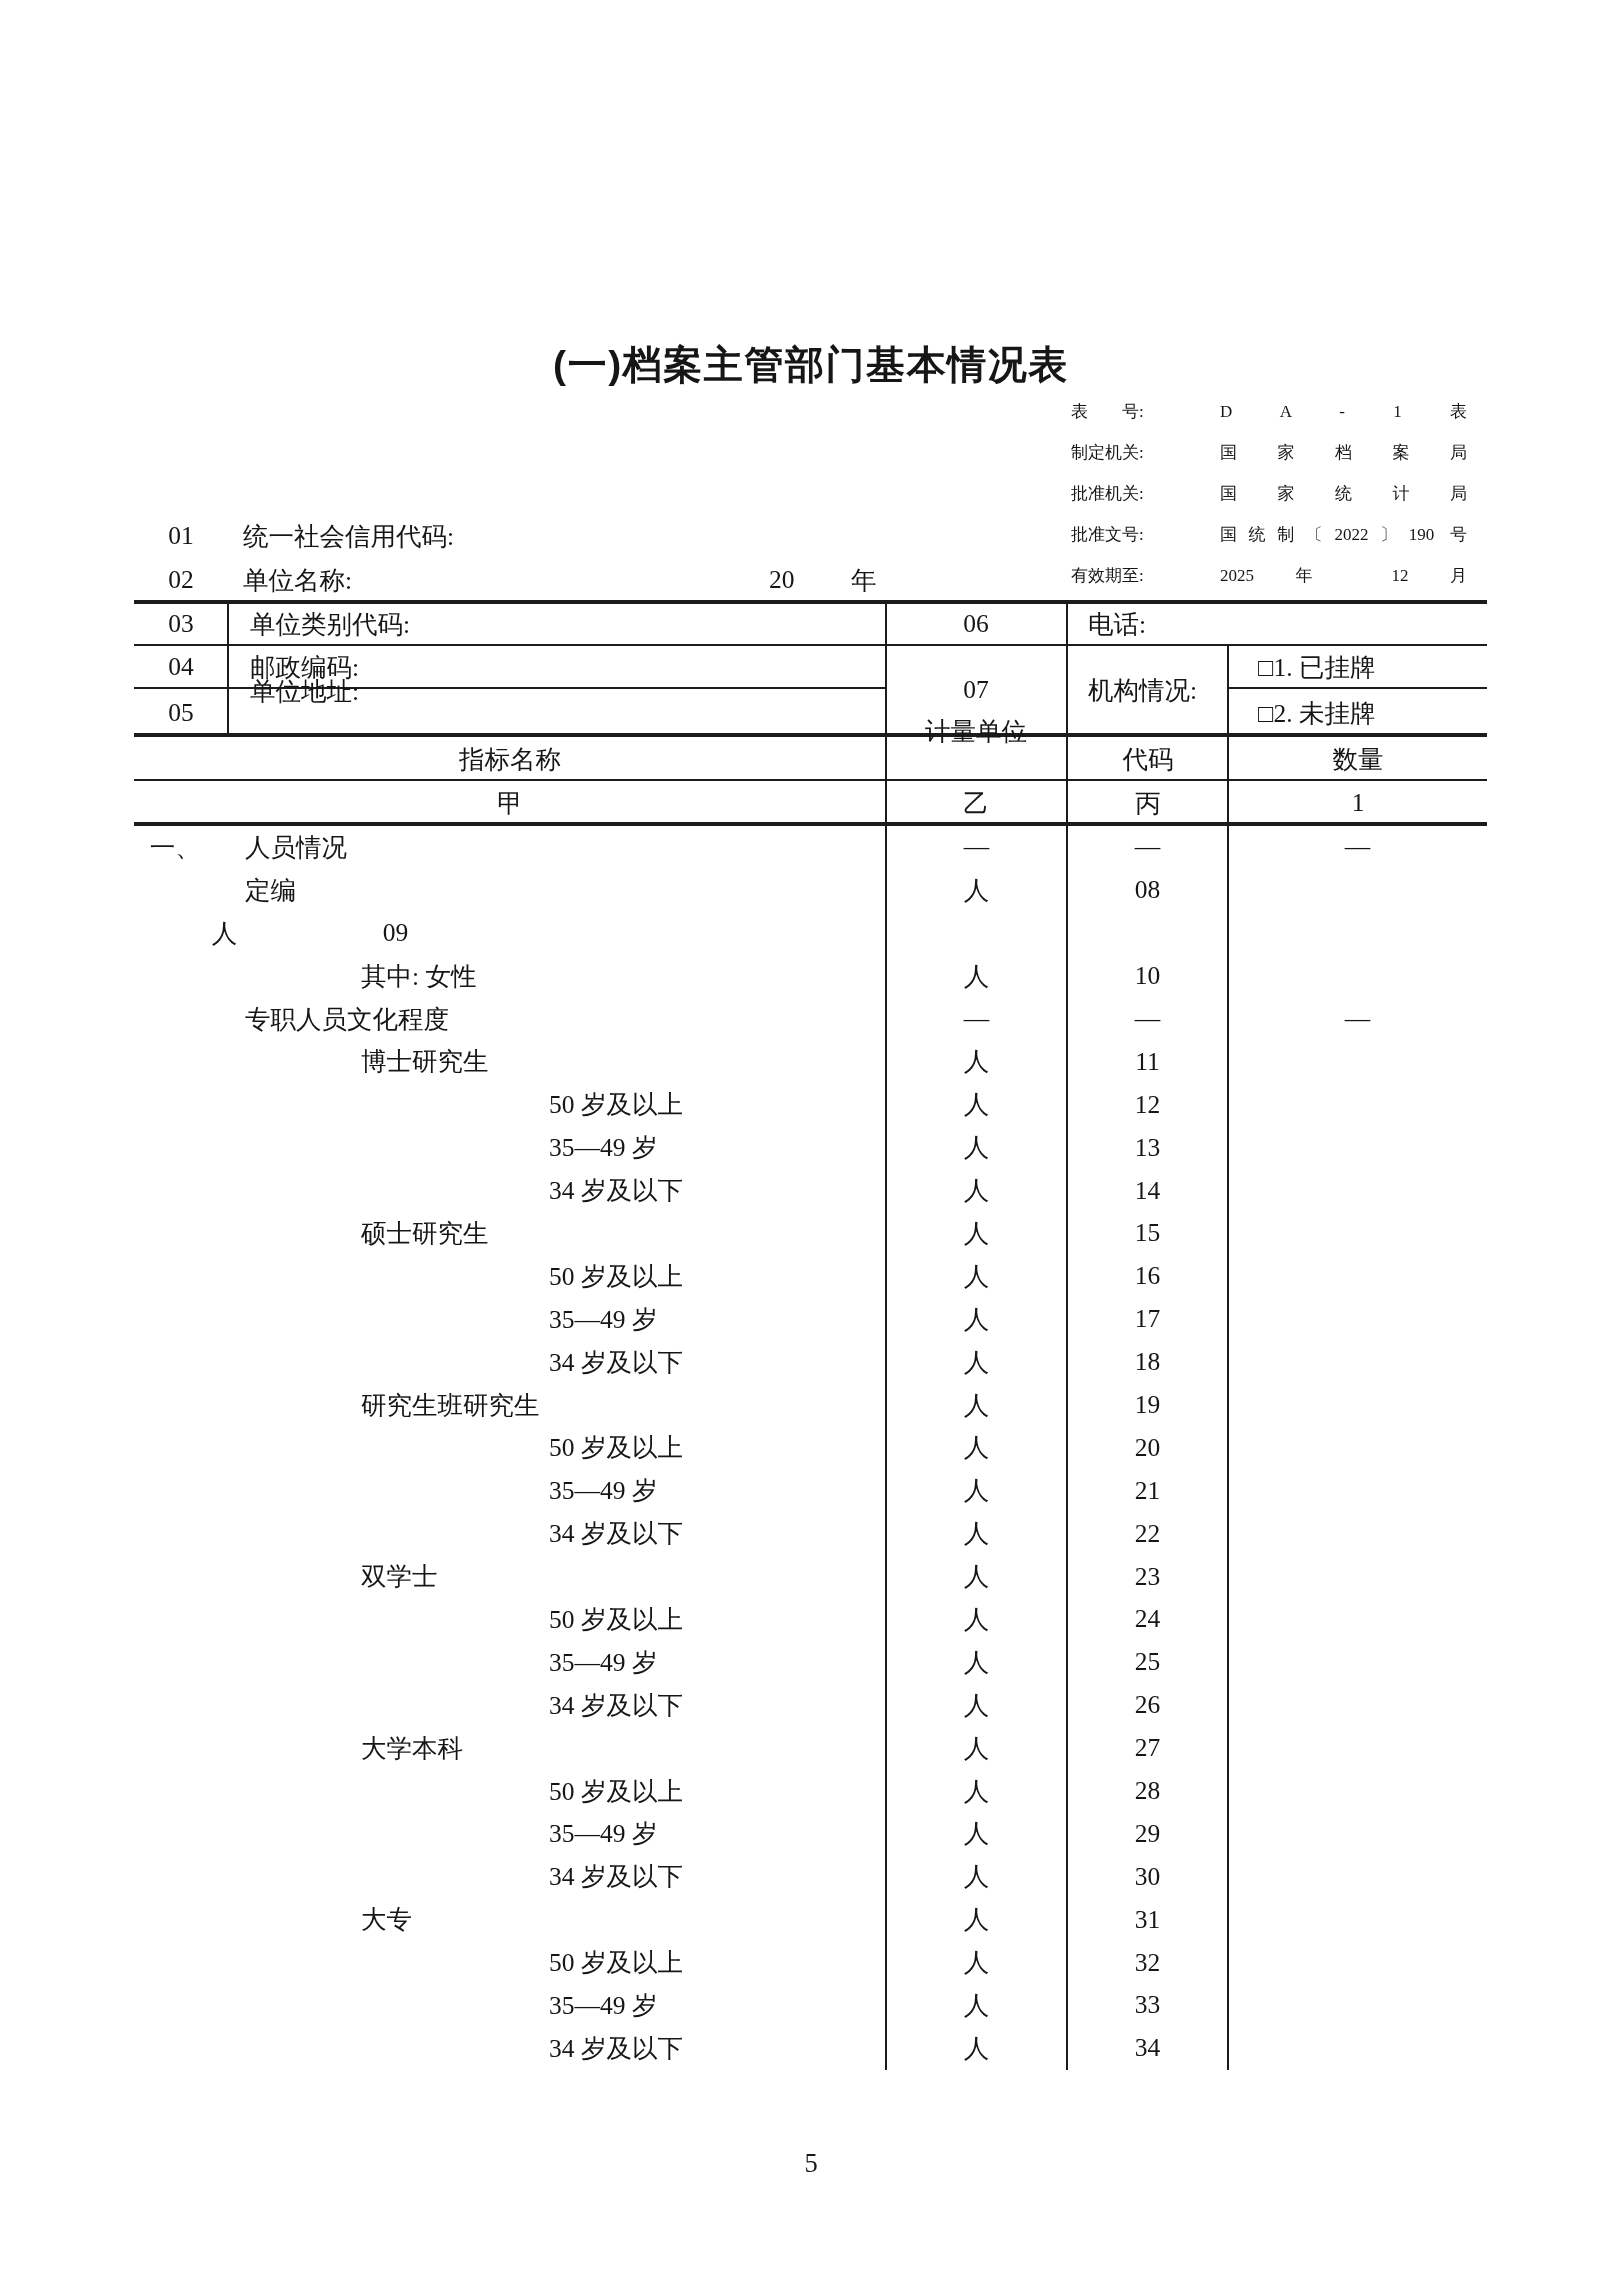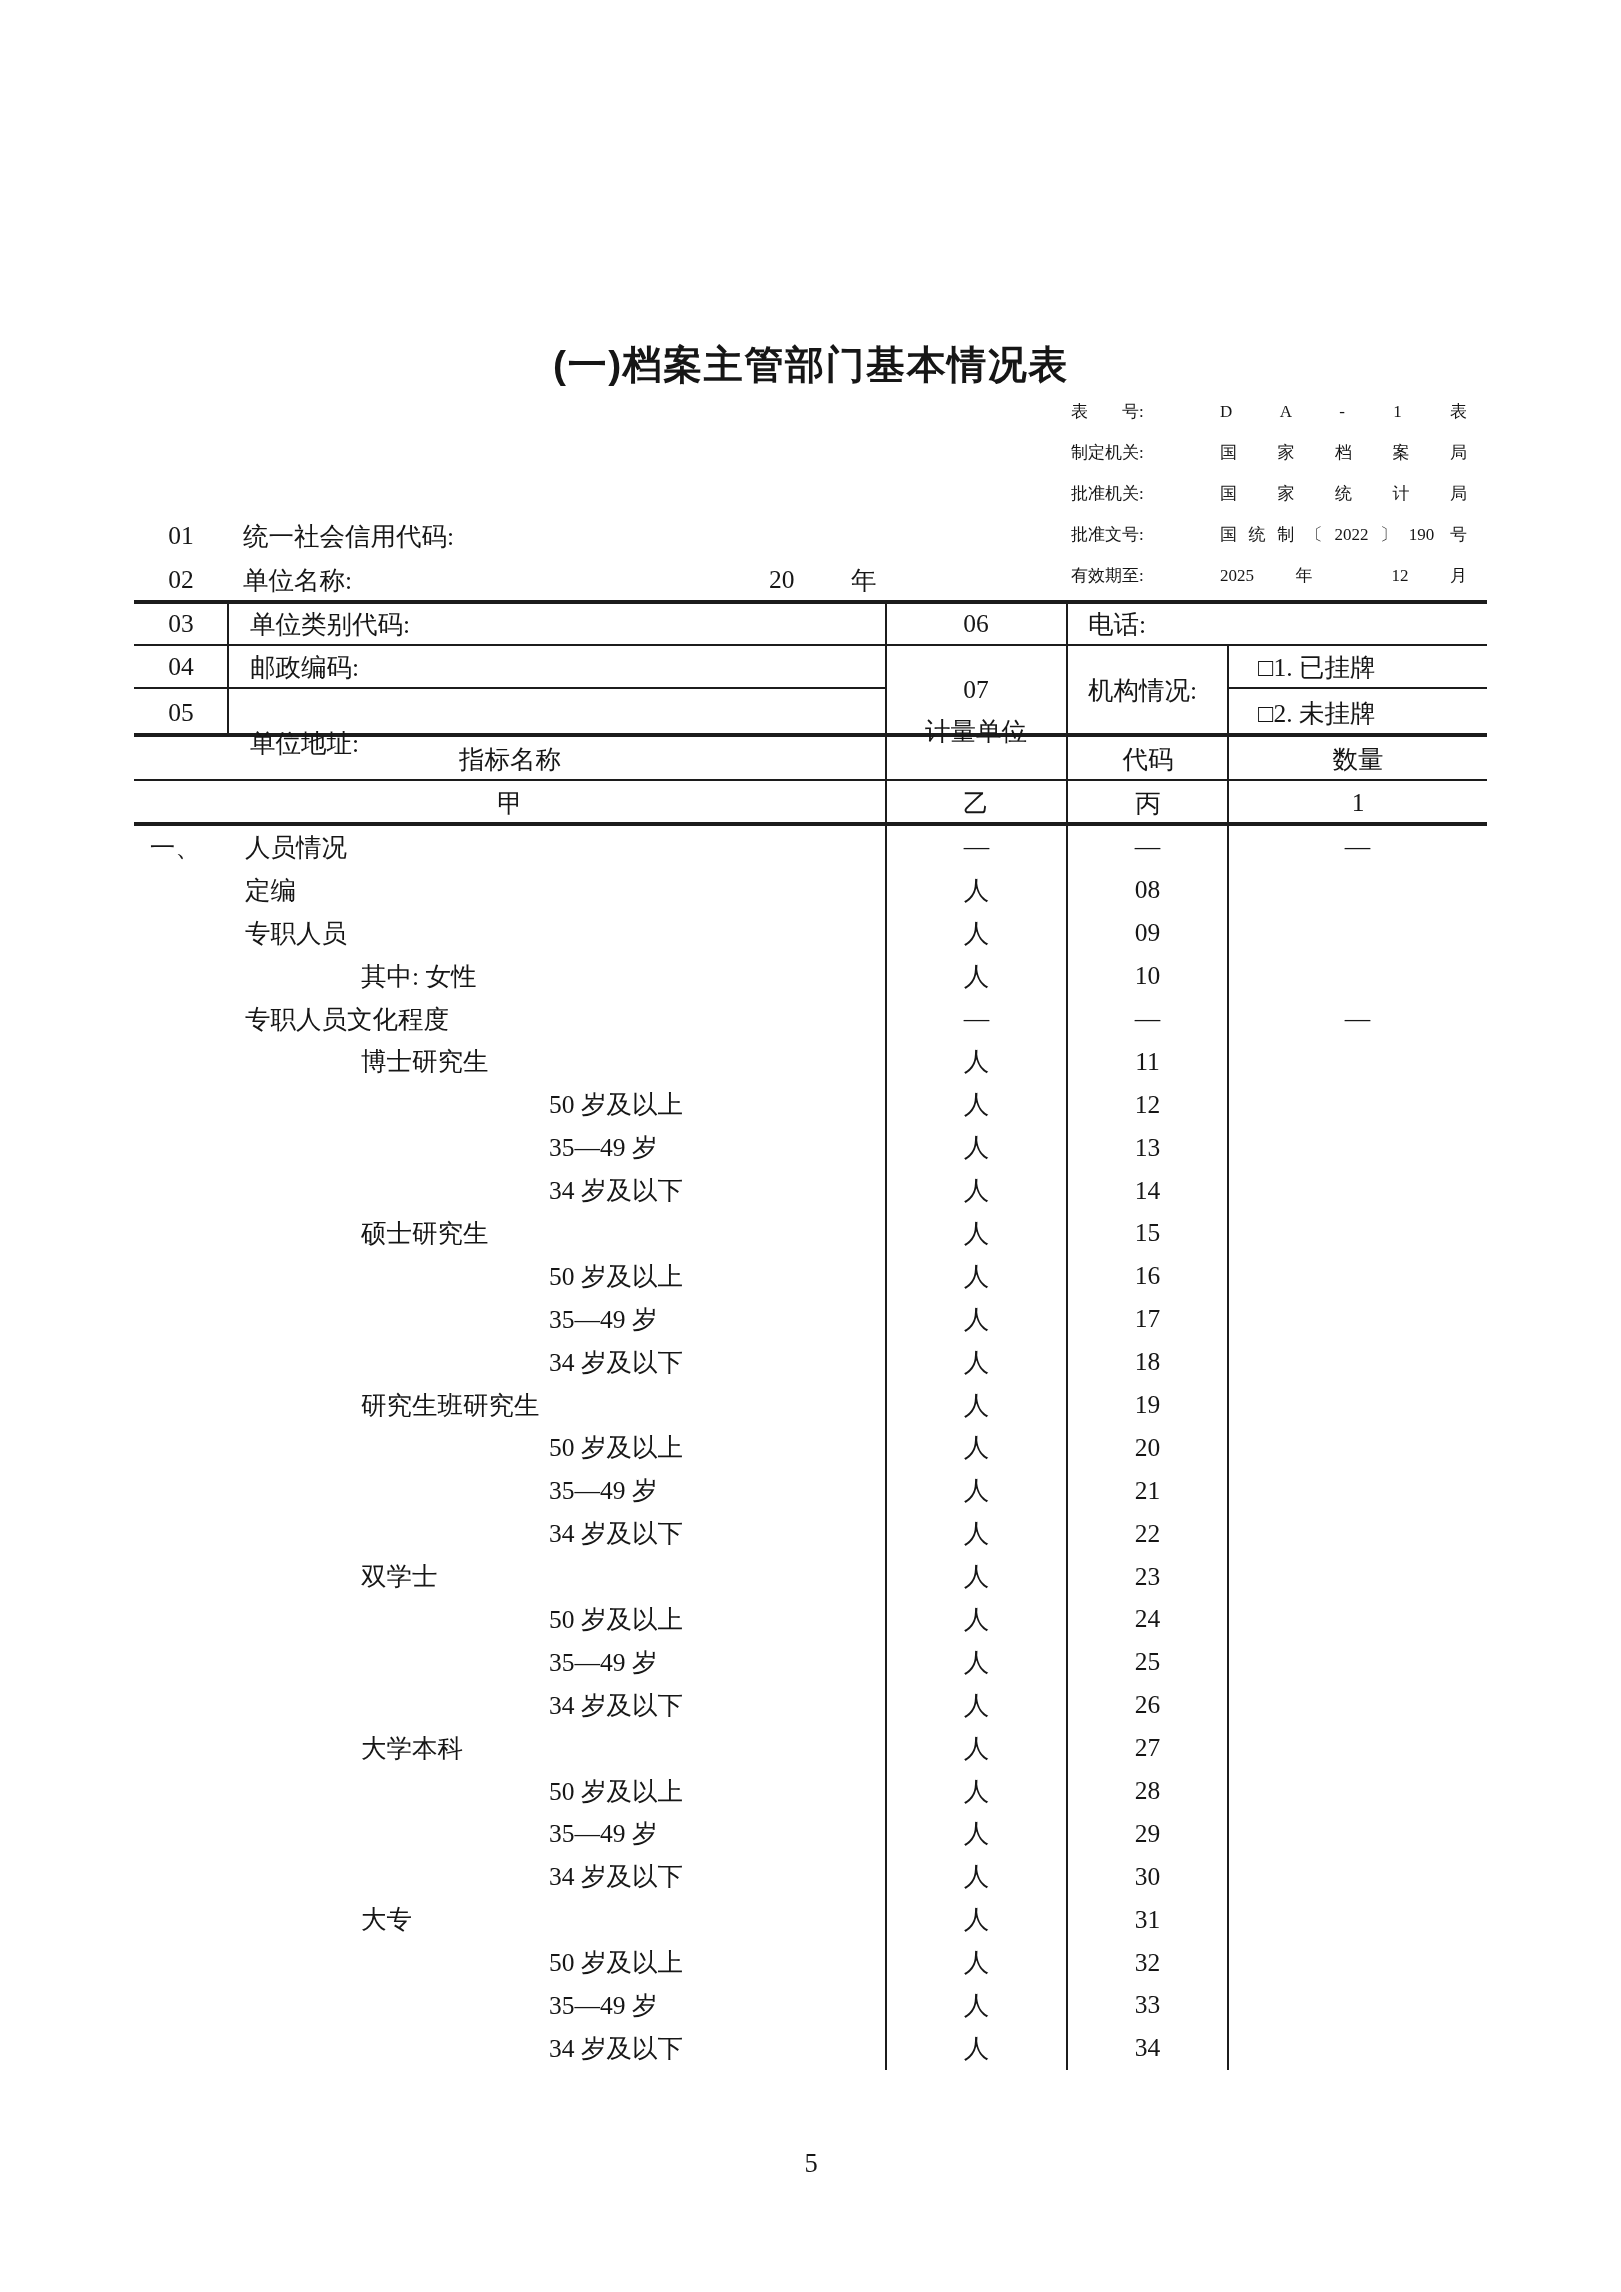--- a/index.html
+++ b/index.html
@@ -78,21 +78,21 @@
   <div class="vl" style="left:1227px;top:644px;width:2px;height:1426px"></div>
 
   <span class="abs-c t26" style="left:181px;top:624px">03</span>
   <span class="abs-l t26" style="left:250px;top:624px">单位类别代码:</span>
   <span class="abs-c t26" style="left:976px;top:624px">06</span>
   <span class="abs-l t26" style="left:1088px;top:624px">电话:</span>
 
   <span class="abs-c t26" style="left:181px;top:667px">04</span>
   <span class="abs-l t26" style="left:250px;top:667px">邮政编码:</span>
   <span class="abs-c t26" style="left:181px;top:713px">05</span>
-  <span class="abs-l t26" style="left:250px;top:743px">单位地址:</span>
+  <span class="abs-l t26" style="left:250px;top:691px">单位地址:</span>
 
   <span class="abs-c t26" style="left:976px;top:690px">07</span>
   <span class="abs-l t26" style="left:1088px;top:690px">机构情况:</span>
   <span class="abs-l t26" style="left:1258px;top:667px">□1. 已挂牌</span>
   <span class="abs-l t26" style="left:1258px;top:713px">□2. 未挂牌</span>
 
   <span class="abs-c t26" style="left:510px;top:759px">指标名称</span>
   <span class="abs-c t26" style="left:976px;top:731px">计量单位</span>
   <span class="abs-c t26" style="left:1148px;top:759px">代码</span>
   <span class="abs-c t26" style="left:1358px;top:759px">数量</span>
@@ -113,23 +113,20 @@
       </div>
       <div class="trow">
         <div class="c lab" style="padding-left: 111px;">
           <span>定编</span>
         </div>
         <div class="c unit">人</div>
         <div class="c code">08</div>
         <div class="c qty"></div>
       </div>
       <div class="trow">
-        <div class="c lab" style="padding-left: 111px;">
-          <span>专职人员</span>
-        </div>
         <div class="c unit">人</div>
         <div class="c code">09</div>
         <div class="c qty"></div>
       </div>
       <div class="trow">
         <div class="c lab" style="padding-left: 227px;">
           <span>其中: 女性</span>
         </div>
         <div class="c unit">人</div>
         <div class="c code">10</div>

